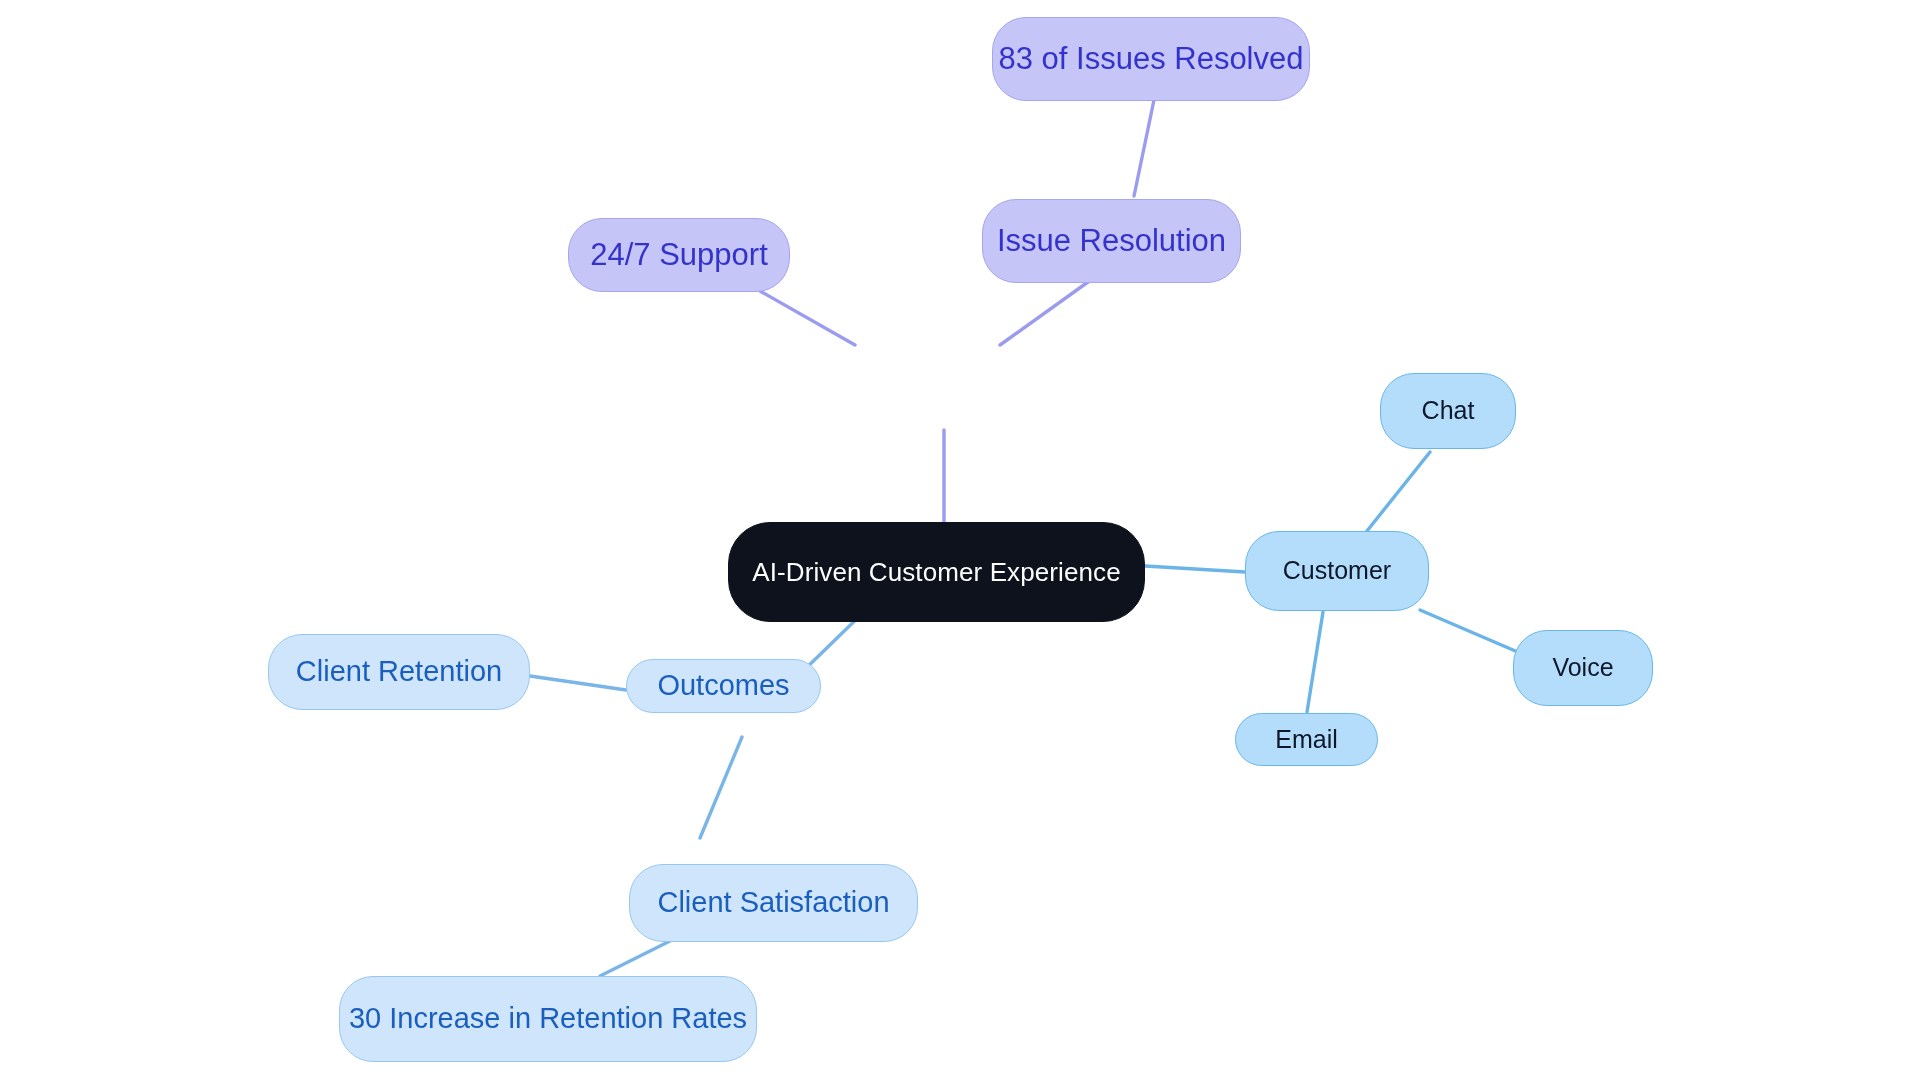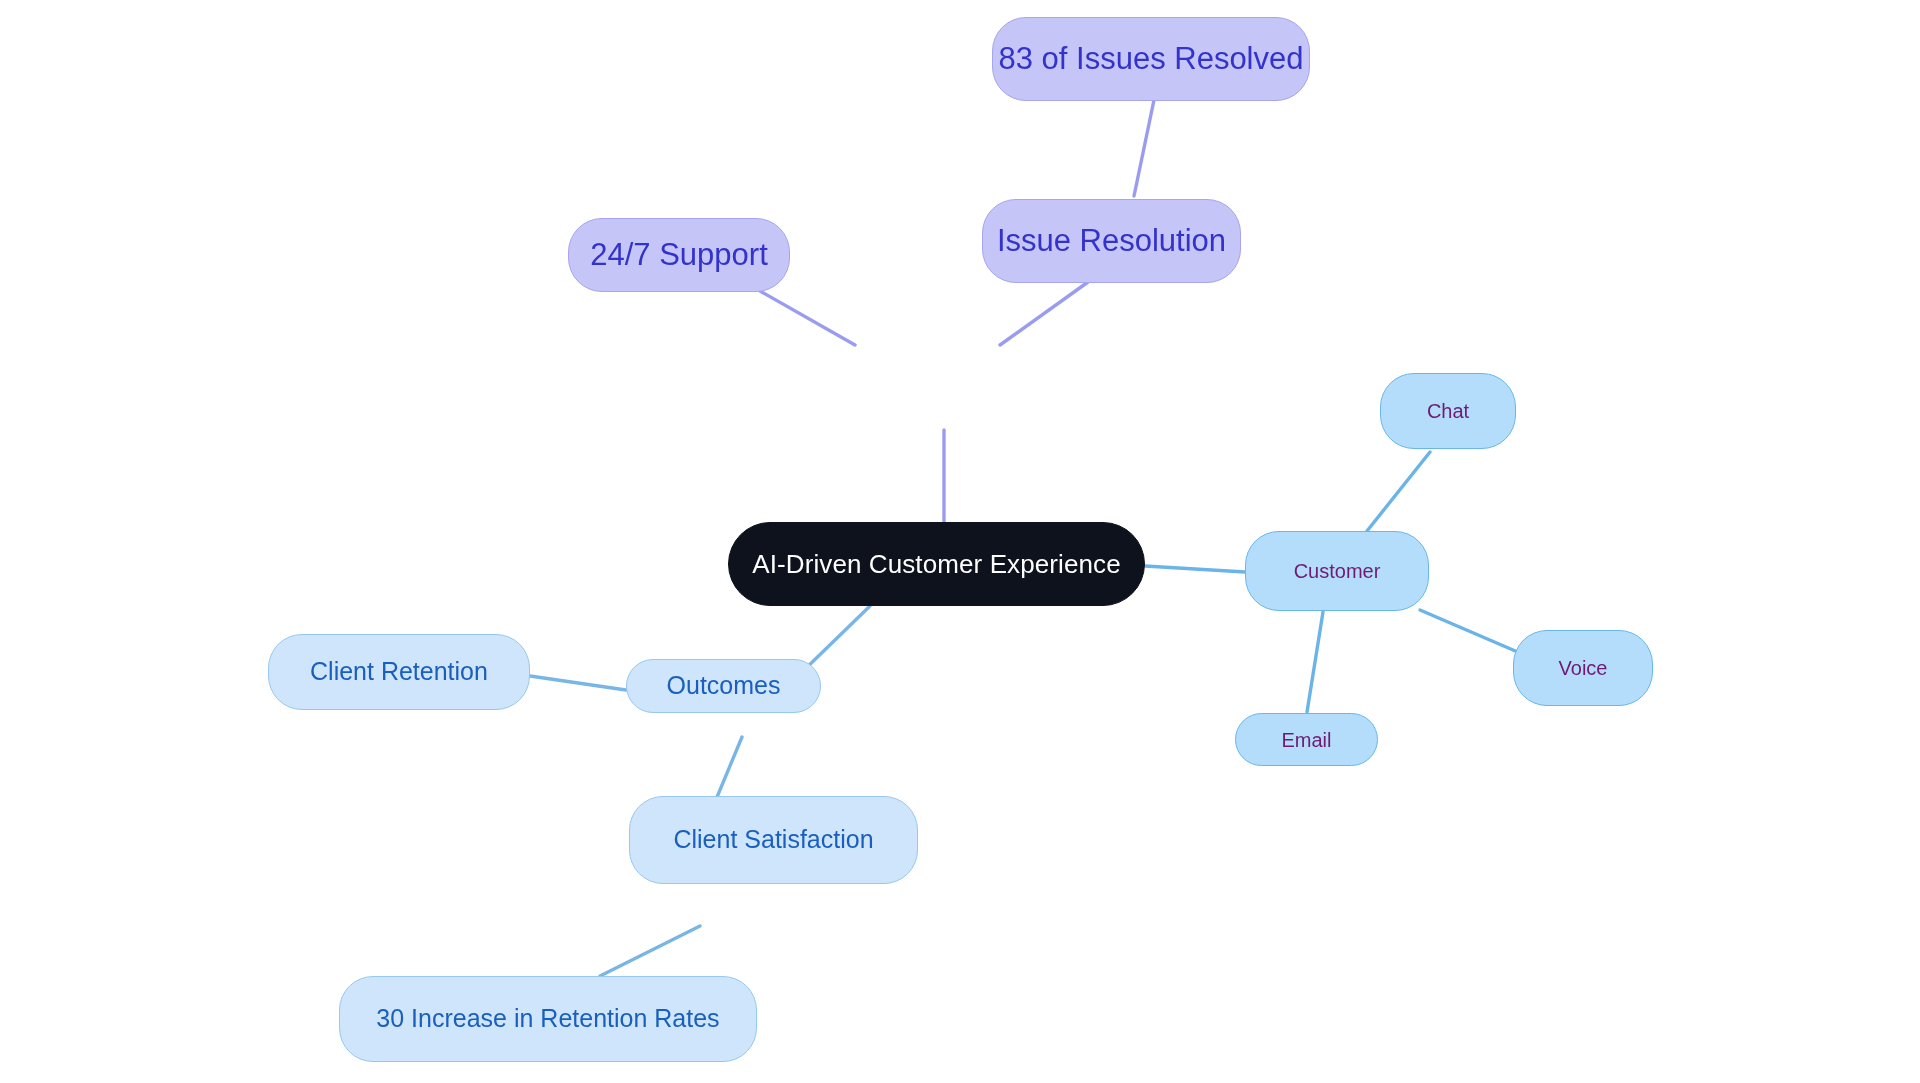--- a/index.html
+++ b/index.html
@@ -55,30 +55,30 @@
     border: 1.6px solid #a5a5f0;
     border-radius: 34px;
     color: #3333cc;
     font-size: 31px;
   }
   
   .node.blue-mid {
     background: #b3ddfb;
     border: 1.6px solid #69b7ea;
     border-radius: 34px;
-    color: #701a75;
-    font-size: 20px;
+    color: #0f172a;
+    font-size: 25px;
   }
   
   .node.blue-light {
     background: #cfe5fb;
     border: 1.6px solid #96c8f1;
     border-radius: 34px;
     color: #1a5fbd;
-    font-size: 25px;
+    font-size: 29px;
   }
 </style>
 </head>
 <body>
 
 <div id="mindmap">
 
   <svg id="edge-layer" viewBox="0 0 1920 1083" width="1920" height="1083" xmlns="http://www.w3.org/2000/svg">
 
     <line x1="944" y1="522" x2="944" y2="430" stroke="#9b9bf0" stroke-width="3.4" stroke-linecap="round"></line>
@@ -90,21 +90,21 @@
     <line x1="1367" y1="531" x2="1430" y2="452" stroke="#6ab4e8" stroke-width="3.4" stroke-linecap="round"></line>
     <line x1="1420" y1="610" x2="1520" y2="653" stroke="#6ab4e8" stroke-width="3.4" stroke-linecap="round"></line>
     <line x1="1323" y1="612" x2="1307" y2="712" stroke="#6ab4e8" stroke-width="3.4" stroke-linecap="round"></line>
 
     <line x1="870" y1="606" x2="800" y2="674" stroke="#7ab5e8" stroke-width="3.4" stroke-linecap="round"></line>
     <line x1="626" y1="690" x2="530" y2="676" stroke="#7ab5e8" stroke-width="3.4" stroke-linecap="round"></line>
     <line x1="742" y1="737" x2="700" y2="838" stroke="#7ab5e8" stroke-width="3.4" stroke-linecap="round"></line>
     <line x1="700" y1="926" x2="600" y2="976" stroke="#7ab5e8" stroke-width="3.4" stroke-linecap="round"></line>
   </svg>
 
-  <div class="node root" style="left:728px; top:522px; width:417px; height:84px;">
+  <div class="node root" style="left:728px; top:522px; width:417px; height:100px;">
     <span class="node-label">AI-Driven Customer Experience</span>
   </div>
 
 
   <div class="node purple" style="left:568px; top:218px; width:222px; height:74px;">
     <span class="node-label">24/7 Support</span>
   </div>
 
   <div class="node purple" style="left:982px; top:199px; width:259px; height:84px;">
     <span class="node-label">Issue Resolution</span>
@@ -131,21 +131,21 @@
   </div>
 
   <div class="node blue-light" style="left:626px; top:659px; width:195px; height:54px;">
     <span class="node-label">Outcomes</span>
   </div>
 
   <div class="node blue-light" style="left:268px; top:634px; width:262px; height:76px;">
     <span class="node-label">Client Retention</span>
   </div>
 
-  <div class="node blue-light" style="left:629px; top:796px; width:289px; height:88px;align-items:center;">
+  <div class="node blue-light" style="left:629px; top:864px; width:289px; height:78px;align-items:center;">
     <span class="node-label">Client Satisfaction</span>
   </div>
 
   <div class="node blue-light" style="left:339px; top:976px; width:418px; height:86px;">
     <span class="node-label">30 Increase in Retention Rates</span>
   </div>
 
 </div>
 
 </body></html>

